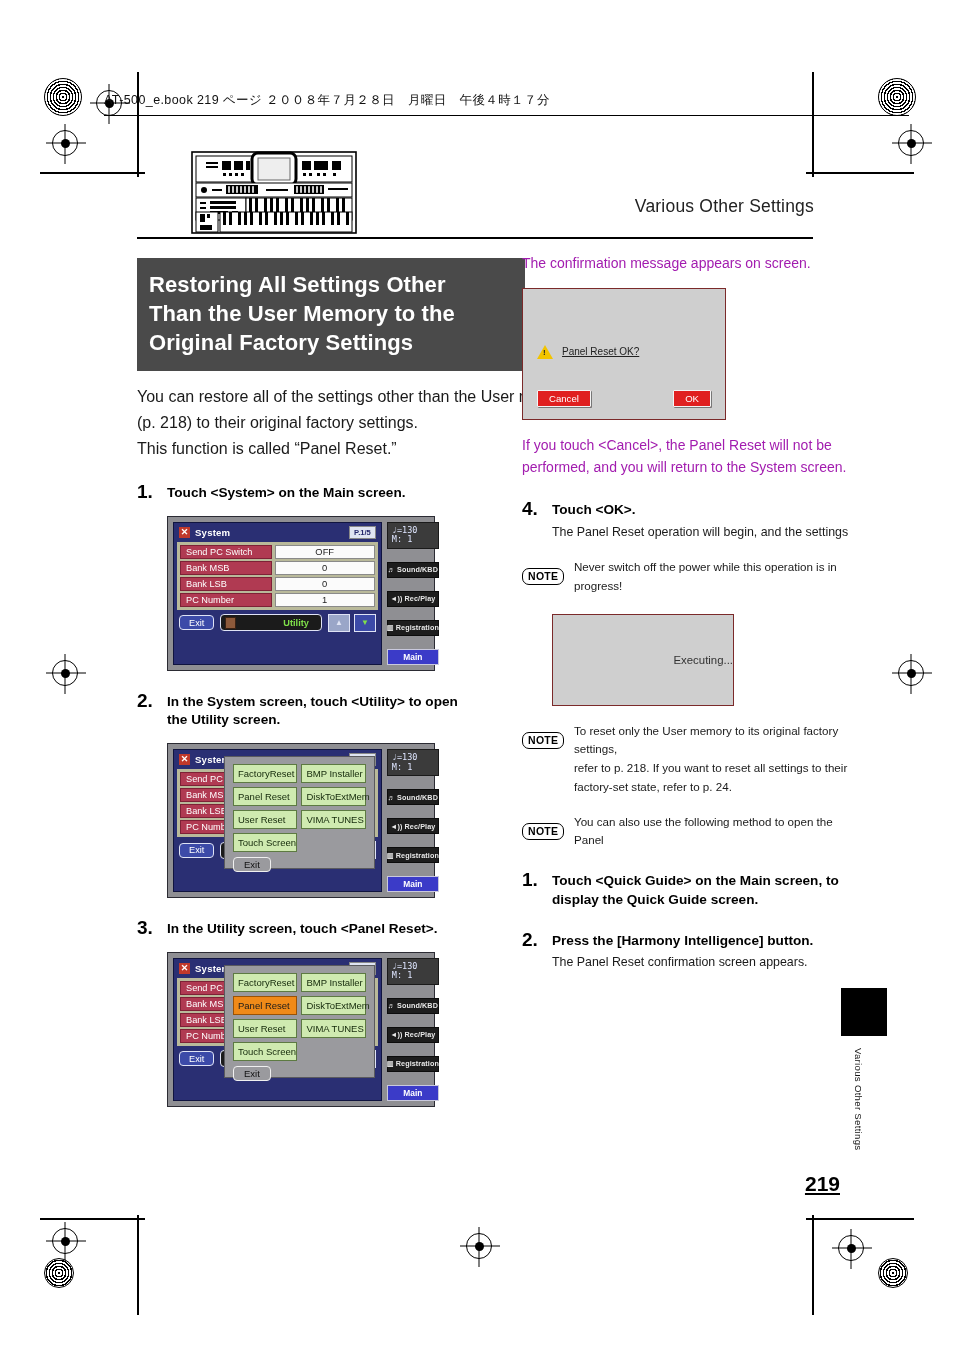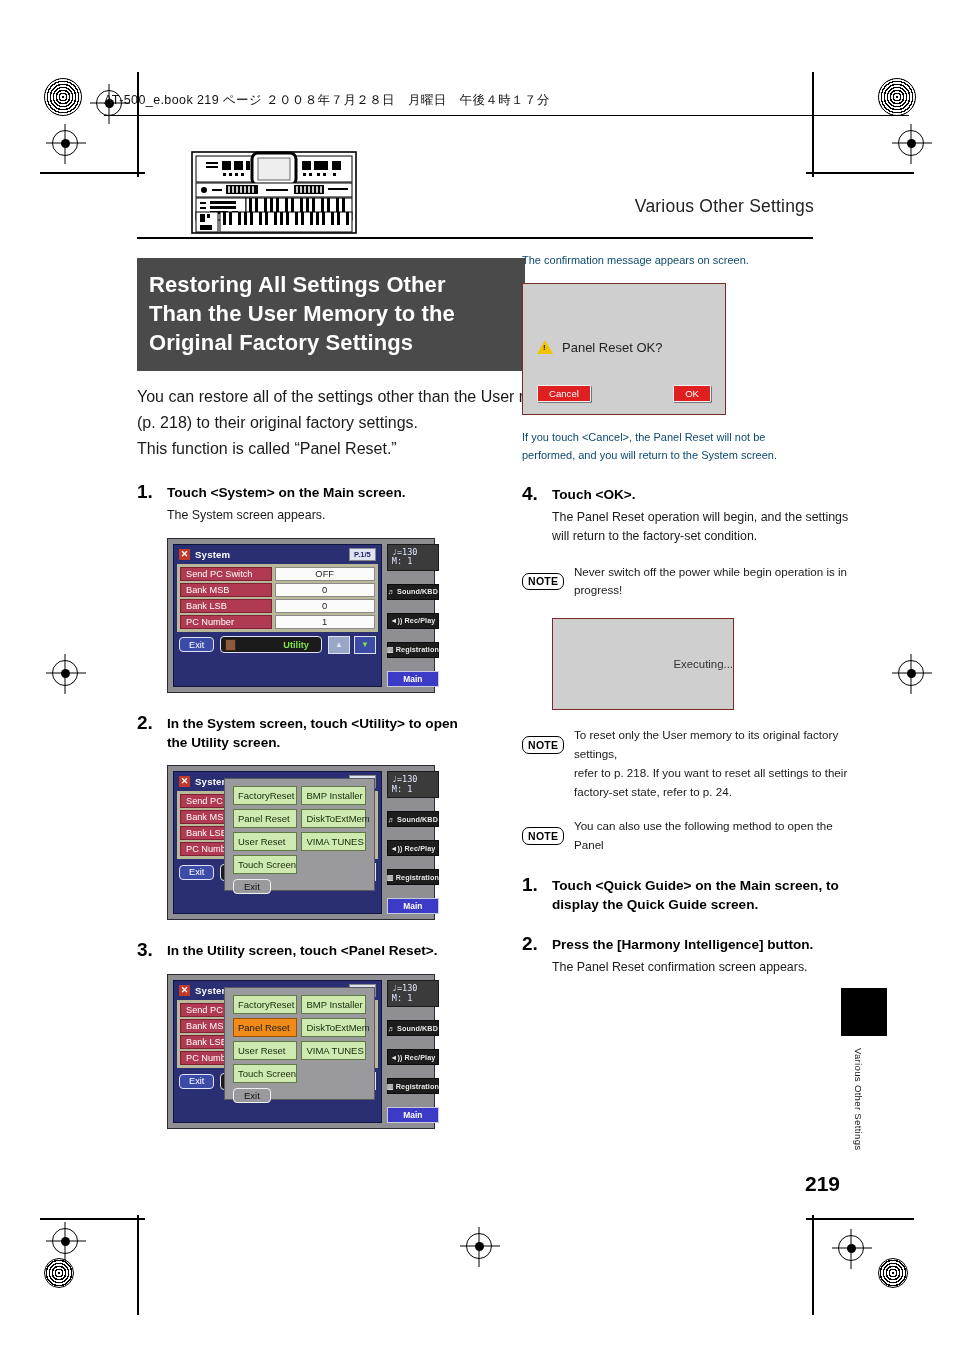--- a/index.html
+++ b/index.html
@@ -52,21 +52,21 @@
 
   .lead{font-size:16px;line-height:1.62;margin:13px 0 0 0;color:#1a1a1a;}
   .lead div{white-space:nowrap;}
 
   
   .step{position:relative;padding-left:30px;margin-top:22px;}
   .step .num{position:absolute;left:0;top:-3px;font-size:19px;font-weight:bold;color:#000;}
   .step .head{font-size:13.6px;font-weight:bold;line-height:1.38;color:#000;}
   .step .sub{font-size:12.4px;line-height:1.55;margin-top:3px;color:#1a1a1a;}
 
-  .plain{font-size:11px;line-height:1.62;color:#0c4a6e;}
+  .plain{font-size:14px;line-height:1.62;color:#a21caf;}
 
   
   .note{position:relative;padding-left:52px;margin-top:16px;min-height:30px;}
   .note .tag{position:absolute;left:0;top:10px;border:1.6px solid #000;border-radius:7px;
        font-size:10.5px;font-weight:bold;padding:1.5px 5px 2px;letter-spacing:.3px;
        background:#fff;color:#000;}
   .note .txt{font-size:11.6px;line-height:1.62;color:#1a1a1a;}
 
   
   .lcd{position:relative;background:#8f8f93;border:1.5px solid #2b2b33;
@@ -131,32 +131,32 @@
 
   
   .dlg{background:#cfcfcf;border:1.5px solid #7b2a2a;box-sizing:border-box;position:relative;}
   .dlg.confirm{width:204px;height:132px;}
   .dlg.exec{width:182px;height:92px;display:flex;align-items:center;justify-content:flex-end;}
   .dlg .warn{position:absolute;left:14px;top:56px;display:flex;align-items:center;gap:9px;}
   .dlg .warn .tri{width:0;height:0;border-left:8px solid transparent;
       border-right:8px solid transparent;border-bottom:14px solid #f2c400;position:relative;}
   .dlg .warn .tri:after{content:"!";position:absolute;left:-2px;top:3px;font-size:8px;
       font-weight:bold;color:#222;}
-  .dlg .warn .msg{font-size:13px;color:#222;}
+  .dlg .warn .msg{font-size:10px;color:#222;text-decoration:underline;}
   .dlg .btnrow{position:absolute;left:14px;right:14px;bottom:12px;display:flex;
       justify-content:space-between;}
   .dlg .rbtn{background:#e02020;border:1.5px solid #f4f4f4;color:#fff;font-size:9.6px;
       padding:2px 11px;border-radius:1px;box-shadow:1px 1px 0 #777;}
   .dlg .exectxt{font-size:11.4px;color:#333;}
 
   
   .sidetab{position:absolute;left:841px;top:988px;width:46px;height:48px;background:#000;}
   .sidetabtxt{position:absolute;left:846px;top:1048px;width:18px;font-size:9.6px;
       color:#111;writing-mode:vertical-rl;letter-spacing:.3px;}
-  .pageno{position:absolute;right:114px;top:1172px;font-size:21px;font-weight:bold;color:#000;}
+  .pageno{position:absolute;right:114px;top:1172px;font-size:21px;font-weight:bold;color:#000;text-decoration:underline;}
 </style>
 </head>
 <body>
 
 <div class="page">
 
   <div class="cropline" style="left:40px;top:172px;width:105px;height:2px;"></div>
   <div class="cropline" style="left:137px;top:72px;width:2px;height:105px;"></div>
   <div class="cropline" style="left:806px;top:172px;width:108px;height:2px;"></div>
   <div class="cropline" style="left:812px;top:72px;width:2px;height:105px;"></div>
@@ -321,21 +321,20 @@
 
     <div class="lead">
       <div>You can restore all of the settings other than the User memory</div>
       <div>(p. 218) to their original factory settings.</div>
       <div>This function is called “Panel Reset.”</div>
     </div>
 
     <div class="step">
       <div class="num">1.</div>
       <div class="head">Touch &lt;System&gt; on the Main screen.</div>
-      <div class="sub">The System screen appears.</div>
     </div>
 
     <div style="margin:13px 0 0 30px;">
       <div class="lcd" style="width:268px;height:155px;">
         <div class="lcd-main">
           <div class="sysbar">
             <div class="x">✕</div>
             <div class="t">System</div>
             <div class="pg">P.1/5</div>
           </div>
@@ -568,28 +567,27 @@
     <div class="plain" style="margin-top:14px;">
       <div>If you touch &lt;Cancel&gt;, the Panel Reset will not be</div>
       <div>performed, and you will return to the System screen.</div>
     </div>
 
     <div class="step">
       <div class="num">4.</div>
       <div class="head">Touch &lt;OK&gt;.</div>
       <div class="sub">
         <div>The Panel Reset operation will begin, and the settings</div>
-        <div>will return to the factory-set condition.</div>
       </div>
     </div>
 
     <div class="note">
       <span class="tag">NOTE</span>
       <div class="txt">
-        <div>Never switch off the power while begin operation is in</div>
+        <div>Never switch off the power while this operation is in</div>
         <div>progress!</div>
       </div>
     </div>
 
     <div style="margin:18px 0 0 30px;">
       <div class="dlg exec">
         <span class="exectxt">Executing...</span>
       </div>
     </div>
 

